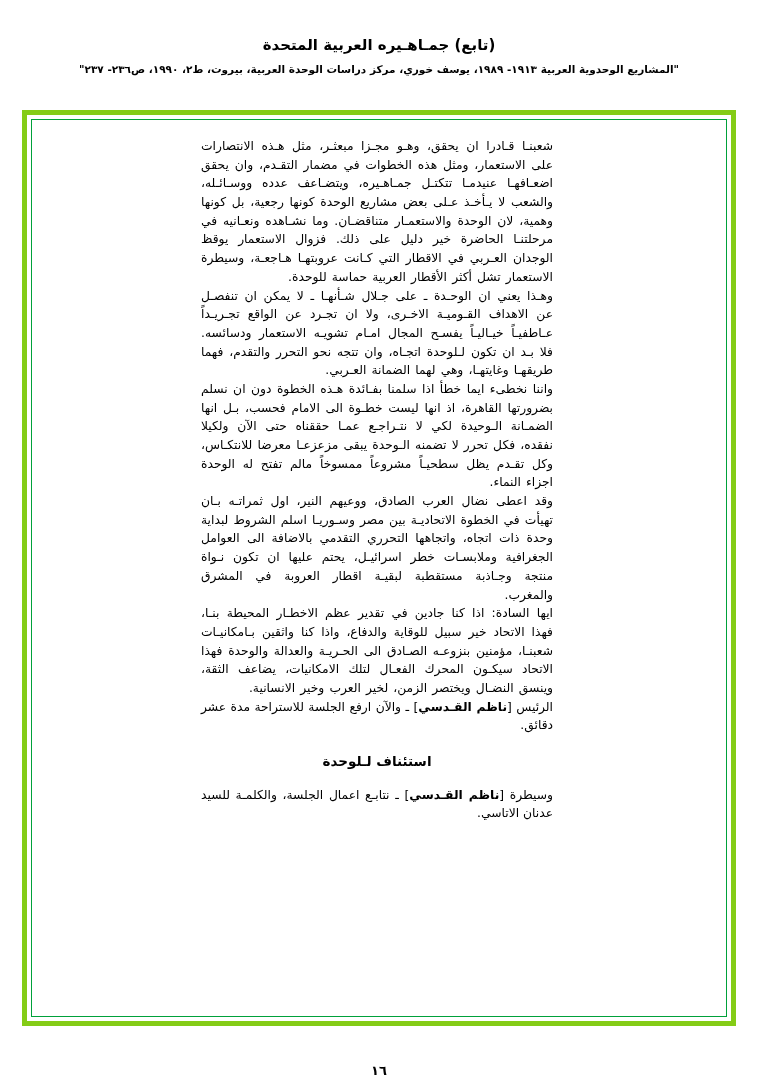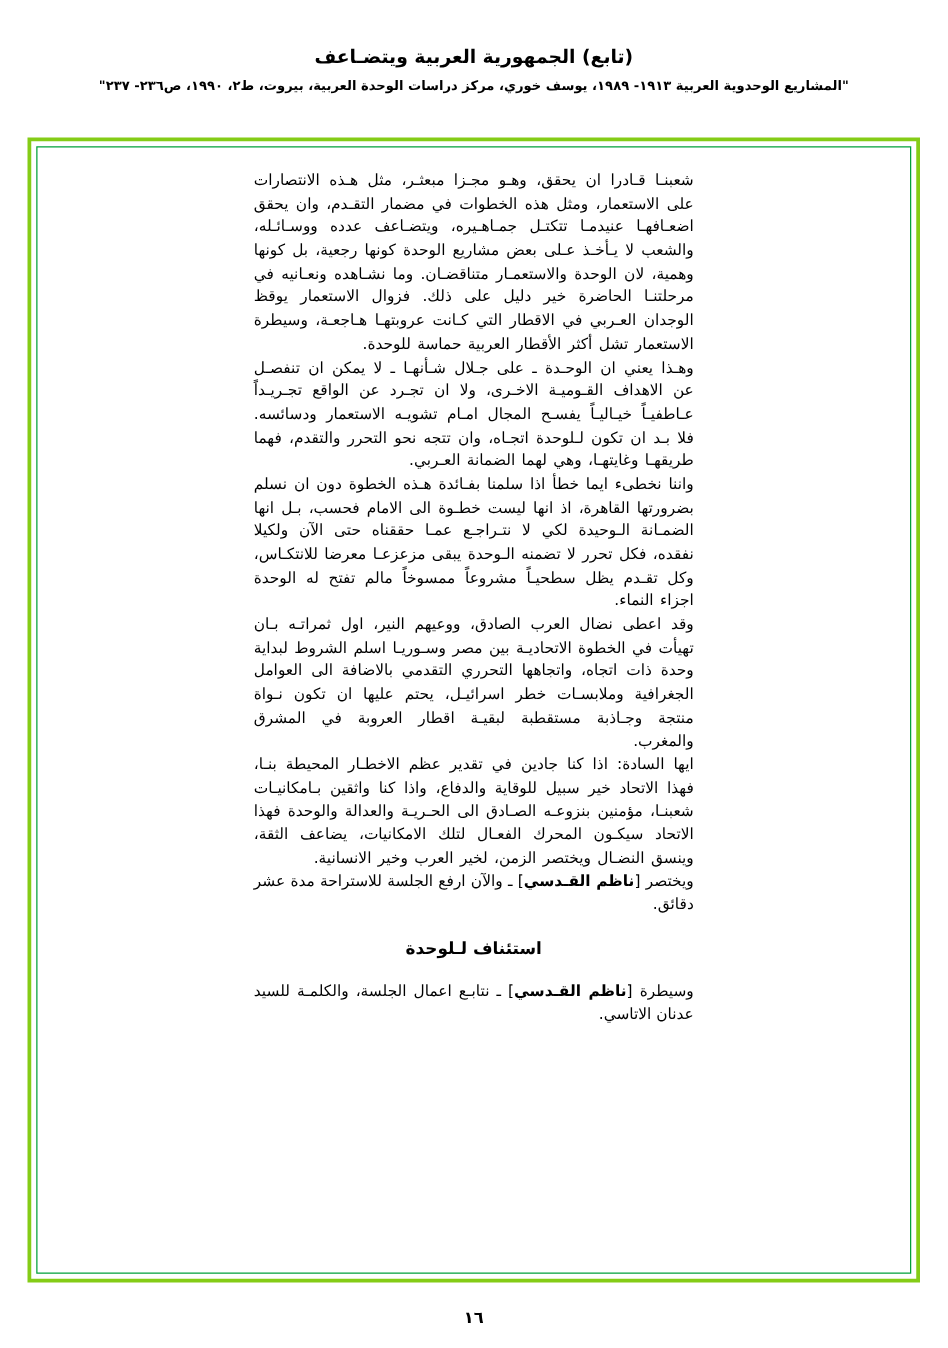--- a/index.html
+++ b/index.html
@@ -36,21 +36,21 @@
     font-weight: bold;
     margin-top: 9px;
     direction: rtl;
   }
   .frame {
     position: absolute;
     top: 110px;
     right: 22px;
     left: 22px;
     bottom: 52px;
-    border: 3px solid #84cc16;
+    border: 5px solid #84cc16;
     box-sizing: border-box;
     background: #ffffff;
   }
   .frame-inner {
     position: absolute;
     top: 4px;
     right: 4px;
     left: 4px;
     bottom: 4px;
     border: 1px solid #00a13a;
@@ -79,50 +79,50 @@
     font-weight: bold;
     font-size: 13.5px;
     margin-top: 16px;
     margin-bottom: 14px;
   }
   .bold-inline {
     font-weight: bold;
   }
   .page-number {
     position: absolute;
-    bottom: 16px;
+    bottom: 0;
     left: 0;
     right: 0;
     text-align: center;
     font-size: 13px;
     font-weight: bold;
     direction: rtl;
   }
 </style>
 </head>
 <body>
 
 <div class="page">
 
   <div class="header">
-    <div class="header-title">(تابع) الجمهورية العربية ويتضـاعف</div>
+    <div class="header-title">(تابع) جمـاهـيره العربية المتحدة</div>
     <div class="header-source">"المشاريع الوحدوية العربية ١٩١٣- ١٩٨٩، يوسف خوري، مركز دراسات الوحدة العربية، بيروت، ط٢، ١٩٩٠، ص٢٣٦- ٢٣٧"</div>
   </div>
 
   <div class="frame">
     <div class="frame-inner"></div>
 
     <div class="content">
       <p class="kashida">شعبنـا قـادرا ان يحقق، وهـو مجـزا مبعثـر، مثل هـذه الانتصارات على الاستعمار، ومثل هذه الخطوات في مضمار التقـدم، وان يحقق اضعـافهـا عنيدمـا تتكتـل جمـاهـيره، ويتضـاعف عدده ووسـائـله، والشعب لا يـأخـذ عـلى بعض مشاريع الوحدة كونها رجعية، بل كونها وهمية، لان الوحدة والاستعمـار متناقضـان. وما نشـاهده ونعـانيه في مرحلتنـا الحاضرة خير دليل على ذلك. فزوال الاستعمار يوقظ الوجدان العـربي في الاقطار التي كـانت عروبتهـا هـاجعـة، وسيطرة الاستعمار تشل أكثر الأقطار العربية حماسة للوحدة.</p>
       <p class="kashida">وهـذا يعني ان الوحـدة ـ على جـلال شـأنهـا ـ لا يمكن ان تنفصـل عن الاهداف القـوميـة الاخـرى، ولا ان تجـرد عن الواقع تجـريـداً عـاطفيـاً خيـاليـاً يفسـح المجال امـام تشويـه الاستعمار ودسائسه. فلا بـد ان تكون لـلوحدة اتجـاه، وان تتجه نحو التحرر والتقدم، فهما طريقهـا وغايتهـا، وهي لهما الضمانة العـربي.</p>
       <p class="kashida">واننا نخطىء ايما خطأ اذا سلمنا بفـائدة هـذه الخطوة دون ان نسلم بضرورتها القاهرة، اذ انها ليست خطـوة الى الامام فحسب، بـل انها الضمـانة الـوحيدة لكي لا نتـراجـع عمـا حققناه حتى الآن ولكيلا نفقده، فكل تحرر لا تضمنه الـوحدة يبقى مزعزعـا معرضا للانتكـاس، وكل تقـدم يظل سطحيـاً مشروعاً ممسوخاً مالم تفتح له الوحدة اجزاء النماء.</p>
       <p class="kashida">وقد اعطى نضال العرب الصادق، ووعيهم النير، اول ثمراتـه بـان تهيأت في الخطوة الاتحاديـة بين مصر وسـوريـا اسلم الشروط لبداية وحدة ذات اتجاه، واتجاهها التحرري التقدمي بالاضافة الى العوامل الجغرافية وملابسـات خطر اسرائيـل، يحتم عليها ان تكون نـواة منتجة وجـاذبة مستقطبة لبقيـة اقطار العروبة في المشرق والمغرب.</p>
       <p class="kashida">ايها السادة: اذا كنا جادين في تقدير عظم الاخطـار المحيطة بنـا، فهذا الاتحاد خير سبيل للوقاية والدفاع، واذا كنا واثقين بـامكانيـات شعبنـا، مؤمنين بنزوعـه الصـادق الى الحـريـة والعدالة والوحدة فهذا الاتحاد سيكـون المحرك الفعـال لتلك الامكانيات، يضاعف الثقة، وينسق النضـال ويختصر الزمن، لخير العرب وخير الانسانية.</p>
 
-      <p><span>ويختصر [</span><span class="bold-inline">ناظم القـدسي</span><span>] ـ والآن ارفع الجلسة للاستراحة مدة عشر دقائق.</span></p>
+      <p><span>الرئيس [</span><span class="bold-inline">ناظم القـدسي</span><span>] ـ والآن ارفع الجلسة للاستراحة مدة عشر دقائق.</span></p>
 
       <div class="section-heading">استئناف لـلوحدة</div>
 
 
       <p><span>وسيطرة [</span><span class="bold-inline">ناظم القـدسي</span><span>] ـ نتابـع اعمال الجلسة، والكلمـة للسيد عدنان الاتاسي.</span></p>
     </div>
   </div>
 
   <div class="page-number">١٦</div>
 

